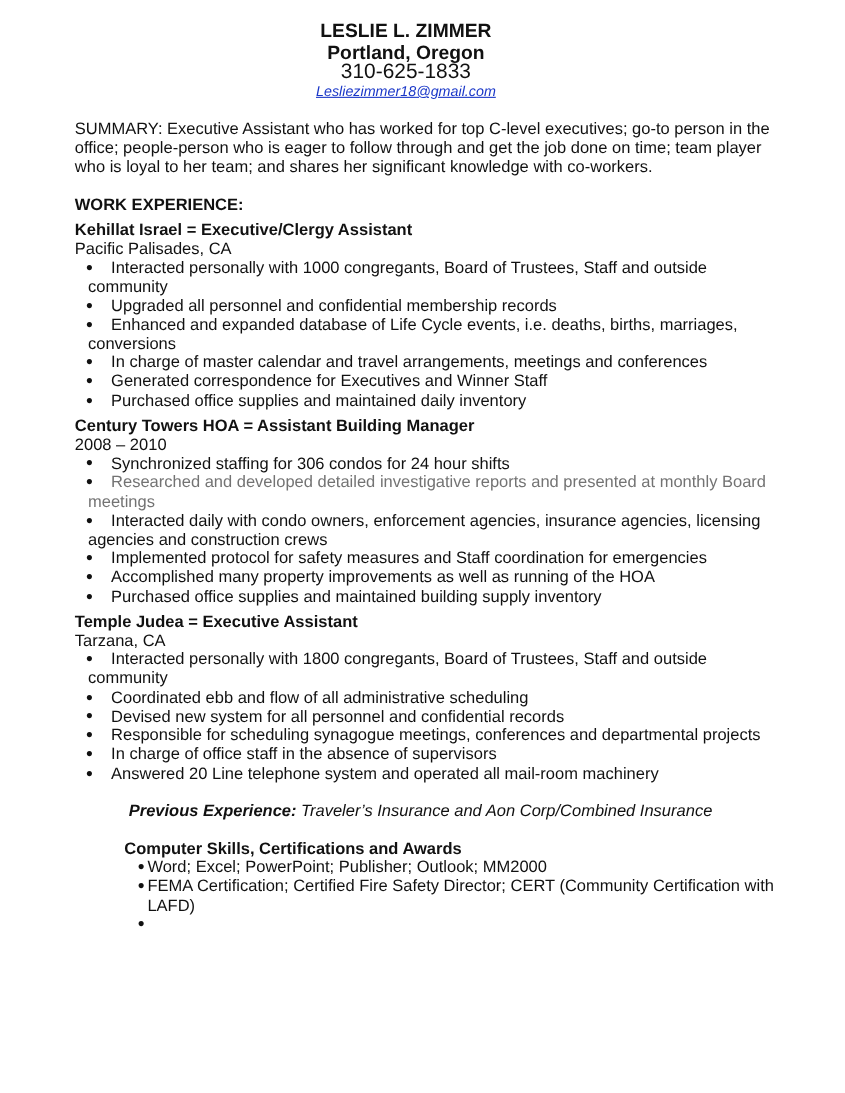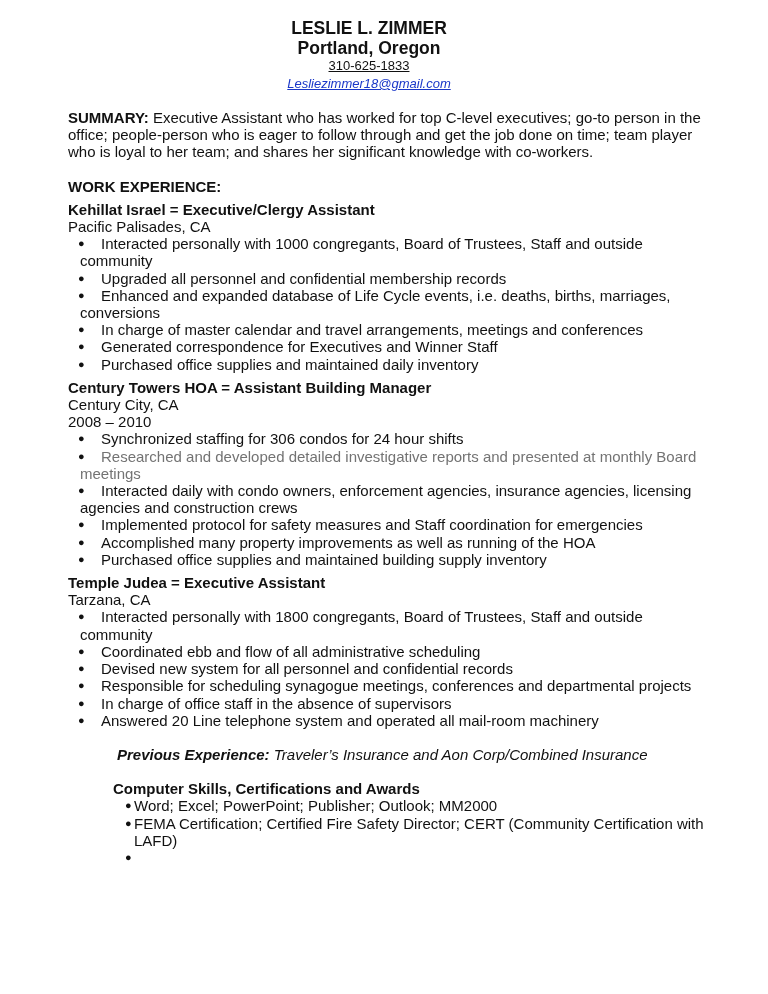--- a/index.html
+++ b/index.html
@@ -5,26 +5,26 @@
     html, body { margin: 0; padding: 0; background: #ffffff; }
     body {
       width: 768px; height: 994px; position: relative; overflow: hidden;
       font-family: "Liberation Sans", sans-serif; color: #111111;
       font-size: 15px; line-height: 17.2px;
     }
     .page { position: absolute; left: 0; top: 0; width: 768px; height: 994px; }
     .header { position: absolute; left: 0; top: 18px; width: 708px; text-align: center; padding-left: 30px; box-sizing: border-box; }
     .name { font-weight: bold; font-size: 17.5px; line-height: 20px; }
     .city { font-weight: bold; font-size: 17.5px; line-height: 20px; }
-    .phone { font-size: 13px; line-height: 16px; text-decoration: underline; }
+    .phone { font-size: 19px; line-height: 16px; }
     .email { font-size: 13px; line-height: 17px; color: #1a37c8; text-decoration: underline; font-style: italic; }
 
     .content { position: absolute; left: 68px; top: 109px; width: 640px; }
     .summary { margin: 0; }
-    .summary b { font-weight: bold; }
+    .summary b { font-weight: normal; }
     .section-title { font-weight: bold; margin-top: 17px; }
     .job { margin-top: 6px; }
     .job-title { font-weight: bold; }
     ul.bullets { list-style: none; margin: 0; padding: 0; }
     ul.bullets li { position: relative; padding-left: 12px; }
     ul.bullets li .dot { position: absolute; left: 10px; top: 0; font-size: 11px; }
     ul.bullets li .txt { display: block; text-indent: 21px; }
     ul.bullets li.gray .txt { color: #737373; }
 
     .prev { margin-top: 17px; margin-left: 49px; font-style: italic; }
@@ -79,21 +79,20 @@
           </li>
         <li>
             <span class="dot">●</span>
             <span class="txt">Purchased office supplies and maintained daily inventory</span>
           </li>
       </ul>
     </div>
 
     <div class="job">
       <div class="job-title">Century Towers HOA = Assistant Building Manager</div>
-      <div>Century City, CA</div>
       <div>2008 – 2010</div>
       <ul class="bullets">
         <li>
             <span class="dot">●</span>
             <span class="txt">Synchronized staffing for 306 condos for 24 hour shifts</span>
           </li>
         <li class="gray">
             <span class="dot">●</span>
             <span class="txt">Researched and developed detailed investigative reports and presented at monthly Board meetings</span>
           </li>

